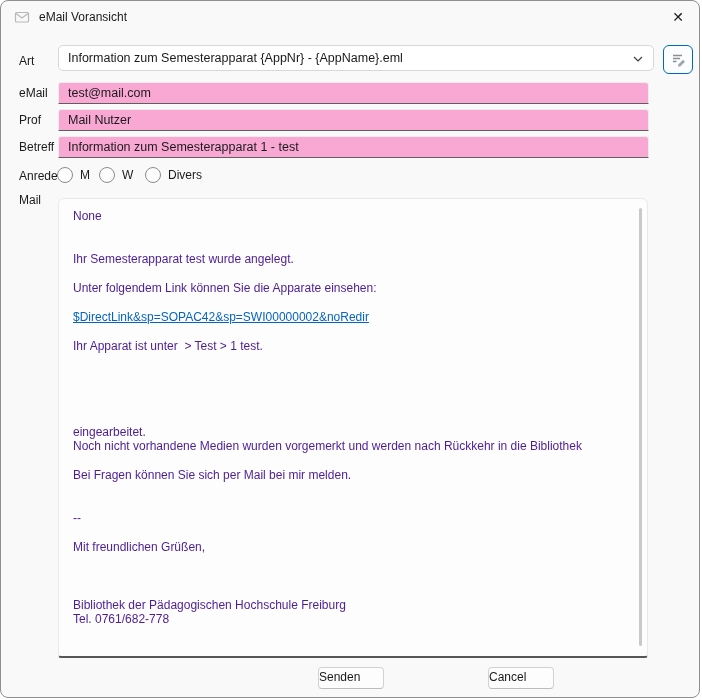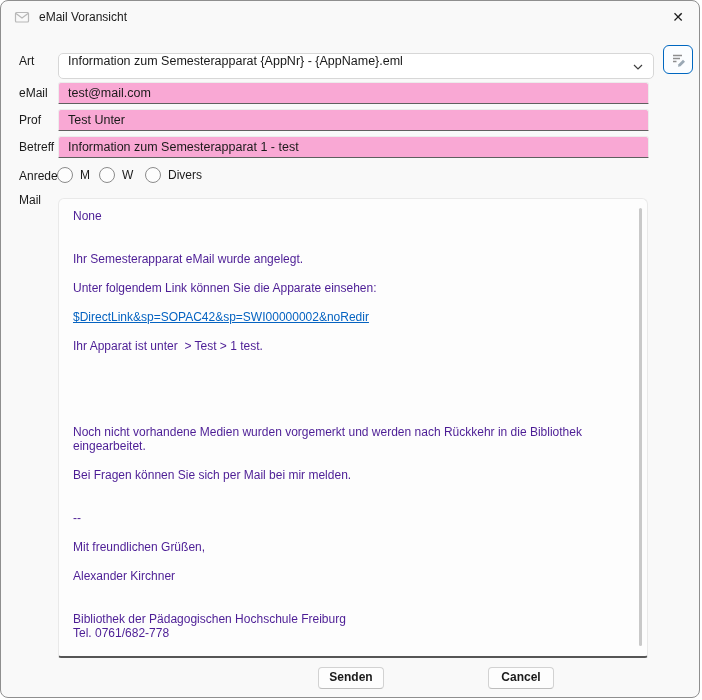--- a/index.html
+++ b/index.html
@@ -11,22 +11,22 @@
   .titlebar .appicon{margin-left:13px;width:16px;height:16px;flex:0 0 auto;}
   .titlebar .title{margin-left:9px;font-size:12px;color:#1a1a1a;}
   .closebtn{position:absolute;right:8px;top:4px;width:26px;height:24px;display:flex;
     align-items:center;justify-content:center;font-size:14px;color:#1b1b1b;cursor:default;
     border-radius:4px;}
   
   .flabel{position:absolute;left:10px;font-size:12px;color:#1a1a1a;margin-left:8px;}
   .lbl-art{top:53px}.lbl-email{top:85px}.lbl-prof{top:112px}.lbl-betreff{top:139px}
   .lbl-anrede{top:168px}.lbl-mail{top:192px}
   
-  .combo{position:absolute;left:57px;top:52px;width:596px;height:26px;box-sizing:border-box;
-    background:#ffffff;border:1px solid #d7d7d7;border-radius:5px;display:flex;align-items:flex-start;
+  .combo{position:absolute;left:57px;top:44px;width:596px;height:26px;box-sizing:border-box;
+    background:#ffffff;border:1px solid #d7d7d7;border-radius:5px;display:flex;align-items:center;
     padding:0 30px 0 9px;font-size:12.5px;color:#1a1a1a;white-space:nowrap;overflow:hidden;}
   .combo .chev{position:absolute;right:9px;top:7px;}
   .editbtn{position:absolute;left:662px;top:44px;width:30px;height:29px;box-sizing:border-box;
     background:#fbfdff;border:1px solid #0067c0;border-radius:6px;display:flex;
     align-items:center;justify-content:center;}
   
   .field{position:absolute;left:57px;width:591px;height:22px;box-sizing:border-box;background:#f9a8d4;
     border:1px solid #ececec;border-bottom:1px solid #5f5f5f;border-radius:3px 3px 0 0;
     font-size:12.5px;color:#1a1a1a;line-height:20px;padding:0 9px;white-space:nowrap;overflow:hidden;}
   .f-email{top:81px}.f-prof{top:108px}.f-betreff{top:135px}
@@ -42,21 +42,21 @@
     border-radius:6px 6px 3px 3px;overflow:hidden;}
   .mail-content{position:absolute;left:0;top:0;right:14px;padding:10px 0 0 14px;}
   .mail-line{height:14.4px;line-height:14.4px;font-size:12px;color:#4c1d95;
     white-space:pre;overflow:visible;display:block;}
   a.mail-line{color:#0563c1;text-decoration:underline;}
   .mail-scrollbar{position:absolute;right:5px;top:9px;width:3px;height:438px;
     background:#c9c9c9;border-radius:2px;}
   
   .btn{position:absolute;top:666px;width:66px;height:22px;box-sizing:border-box;background:#fdfdfd;
     border:1px solid #d2d2d2;border-bottom-color:#bdbdbd;border-radius:4px;font-size:12px;
-    color:#1a1a1a;text-align:center;line-height:19px;font-family:"Liberation Sans",sans-serif;font-weight:bold;}
+    color:#1a1a1a;text-align:left;line-height:19px;font-family:"Liberation Sans",sans-serif;}
   .btn-senden{left:317px}.btn-cancel{left:487px}
 </style>
 </head>
 <body>
 
 <div class="window">
 
   <div class="titlebar">
     <svg class="appicon" viewBox="0 0 16 16">
       <rect x="1.5" y="3.5" width="13" height="9.5" rx="1" fill="none" stroke="#b8b8b8" stroke-width="1.2"></rect>
@@ -81,21 +81,21 @@
       <line x1="3" y1="7.5" x2="10" y2="7.5" stroke="#8e8e8e" stroke-width="1.5"></line>
       <line x1="3" y1="10.5" x2="6.5" y2="10.5" stroke="#8e8e8e" stroke-width="1.5"></line>
       <path d="M8.5 13.2 L13 8.7 L15 10.7 L10.5 15.2 L8 15.7 Z" fill="#9aa8b4"></path>
     </svg>
   </div>
 
   <span class="flabel lbl-email">eMail</span>
   <div class="field f-email">test@mail.com</div>
 
   <span class="flabel lbl-prof">Prof</span>
-  <div class="field f-prof">Test Unter</div>
+  <div class="field f-prof">Mail Nutzer</div>
 
   <span class="flabel lbl-betreff">Betreff</span>
   <div class="field f-betreff">Information zum Semesterapparat 1 - test</div>
 
   <span class="flabel lbl-anrede">Anrede</span>
   <div class="radio-item r1">
     <span class="radio-circle"></span>
     <span class="radio-label">M</span>
   </div>
   <div class="radio-item r2">
@@ -106,43 +106,42 @@
     <span class="radio-circle"></span>
     <span class="radio-label">Divers</span>
   </div>
 
   <span class="flabel lbl-mail">Mail</span>
   <div class="mailbox">
     <div class="mail-content">
         <div class="mail-line">None</div>
         <div class="mail-line">&nbsp;</div>
         <div class="mail-line">&nbsp;</div>
-        <div class="mail-line">Ihr Semesterapparat eMail wurde angelegt.</div>
+        <div class="mail-line">Ihr Semesterapparat test wurde angelegt.</div>
         <div class="mail-line">&nbsp;</div>
         <div class="mail-line">Unter folgendem Link können Sie die Apparate einsehen:</div>
         <div class="mail-line">&nbsp;</div>
         <a class="mail-line">$DirectLink&amp;sp=SOPAC42&amp;sp=SWI00000002&amp;noRedir</a>
         <div class="mail-line">&nbsp;</div>
         <div class="mail-line">Ihr Apparat ist unter  &gt; Test &gt; 1 test.</div>
         <div class="mail-line">&nbsp;</div>
         <div class="mail-line">&nbsp;</div>
         <div class="mail-line">&nbsp;</div>
         <div class="mail-line">&nbsp;</div>
         <div class="mail-line">&nbsp;</div>
+        <div class="mail-line">eingearbeitet.</div>
         <div class="mail-line">Noch nicht vorhandene Medien wurden vorgemerkt und werden nach Rückkehr in die Bibliothek</div>
-        <div class="mail-line">eingearbeitet.</div>
         <div class="mail-line">&nbsp;</div>
         <div class="mail-line">Bei Fragen können Sie sich per Mail bei mir melden.</div>
         <div class="mail-line">&nbsp;</div>
         <div class="mail-line">&nbsp;</div>
         <div class="mail-line">--</div>
         <div class="mail-line">&nbsp;</div>
         <div class="mail-line">Mit freundlichen Grüßen,</div>
         <div class="mail-line">&nbsp;</div>
-        <div class="mail-line">Alexander Kirchner</div>
         <div class="mail-line">&nbsp;</div>
         <div class="mail-line">&nbsp;</div>
         <div class="mail-line">Bibliothek der Pädagogischen Hochschule Freiburg</div>
         <div class="mail-line">Tel. 0761/682-778</div>
       </div>
     <div class="mail-scrollbar"></div>
   </div>
 
   <div class="btn btn-senden">Senden</div>
   <div class="btn btn-cancel">Cancel</div>

